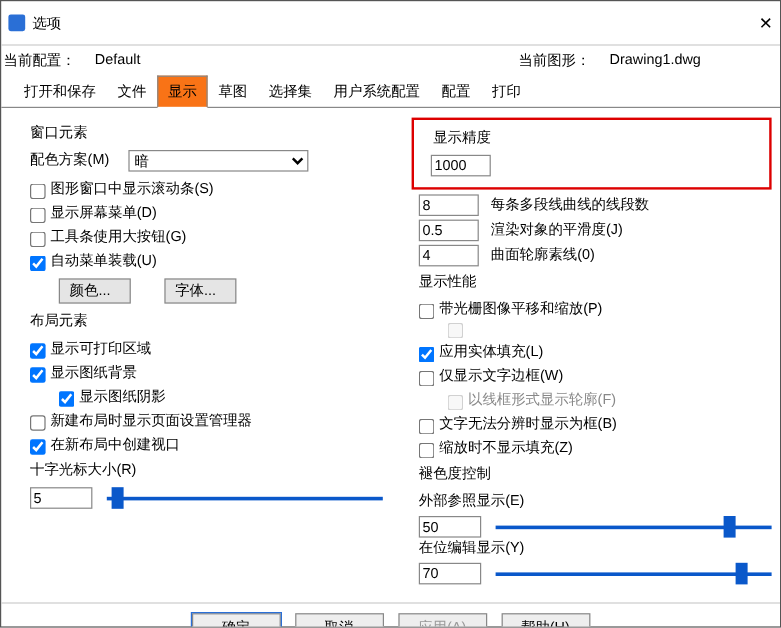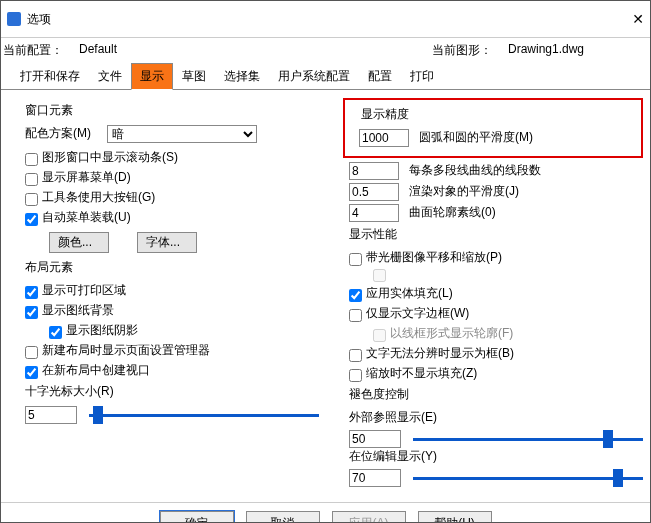--- a/index.html
+++ b/index.html
@@ -125,21 +125,20 @@
           <div class="thumb" style="left:4px"></div>
         </div>
     </div>
   </div>
 
   <div class="col">
     <div class="redbox">
       <div class="group-title" style="margin-left:14px">显示精度</div>
       <div class="numrow">
           <input type="text" value="1000" style="">
-          <span>圆弧和圆的平滑度(M)</span>
         </div>
     </div>
     <div class="numrow">
         <input type="text" value="8" style="">
         <span>每条多段线曲线的线段数</span>
       </div>
     <div class="numrow">
         <input type="text" value="0.5" style="">
         <span>渲染对象的平滑度(J)</span>
       </div>

